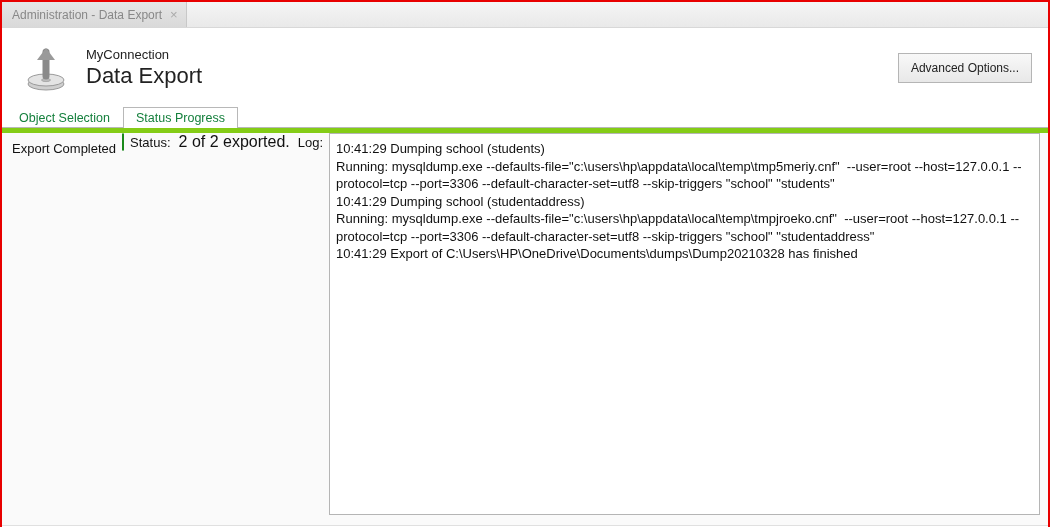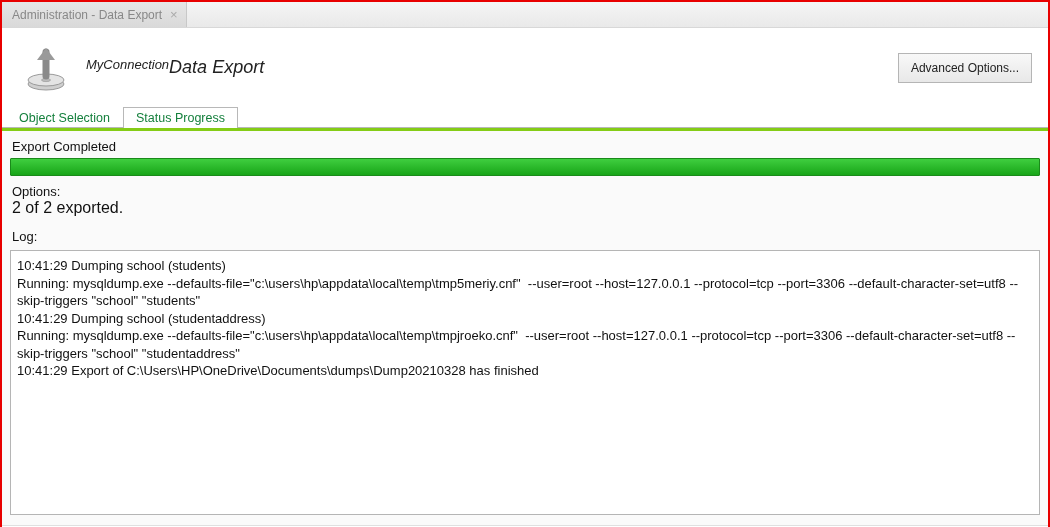--- a/index.html
+++ b/index.html
@@ -4,29 +4,29 @@
   <style>
     * { box-sizing: border-box; margin: 0; padding: 0; }
     body { font-family: 'Segoe UI', Tahoma, sans-serif; background: #fff; width: 1050px; height: 527px; overflow: hidden; }
     .outer-frame { border: 2px solid #e80000; width: 1050px; height: 527px; position: relative; background: #fff; }
     .tab-strip { background: linear-gradient(#f5f5f5,#e9e9e9); height: 26px; border-bottom: 1px solid #d8d8d8; display: flex; align-items: stretch; }
     .app-tab { display: flex; align-items: center; padding: 0 8px 0 10px; font-size: 12px; color: #888; background: linear-gradient(#e6e6e6,#d9d9d9); border-right: 1px solid #c8c8c8; gap: 8px; }
     .app-tab .close-x { font-size: 13px; color: #aaa; line-height: 1; }
     .header-row { display: flex; align-items: center; padding: 12px 16px 8px 16px; gap: 12px; }
     .icon-wrap { width: 56px; height: 56px; display: flex; align-items: center; justify-content: center; }
     .disk-icon svg { display: block; }
-    .title-col { display: flex; flex-direction: row; font-style: italic; }
+    .title-col { display: flex; flex-direction: column; }
     .conn-name { font-size: 13px; color: #222; line-height: 1.2; }
-    .page-title { font-size: 18px; color: #222; line-height: 1.2; }
+    .page-title { font-size: 22px; color: #222; line-height: 1.2; }
     .spacer { flex: 1; }
     .adv-btn { background: linear-gradient(#f8f8f8,#e8e8e8); border: 1px solid #b5b5b5; padding: 7px 12px; font-size: 12px; color: #222; cursor: pointer; }
     .sub-tabs { display: flex; align-items: flex-end; border-bottom: 1px solid #b8b8b8; padding-left: 4px; height: 24px; }
     .sub-tab { padding: 3px 12px 3px 12px; font-size: 12.5px; color: #15803d; border: 1px solid transparent; border-bottom: none; cursor: pointer; position: relative; top: 1px; }
     .sub-tab.active { background: #fff; border-color: #b8b8b8; }
-    .tab-content { padding: 0 6px 0 6px; background: #fafafa; height: calc(527px - 4px - 26px - 76px - 24px); display: flex; flex-direction: column; border-top: 3px solid #84cc16; }
+    .tab-content { padding: 0 6px 0 6px; background: #fafafa; height: calc(527px - 4px - 26px - 76px - 24px); display: flex; flex-direction: row; border-top: 5px solid #84cc16; }
     .section-label { font-size: 13px; color: #111; padding: 8px 4px 4px 4px; }
     .progress-outer { height: 18px; background: #24b024; margin: 0 2px 6px 2px; border: 1px solid #1a8a1a; border-radius: 1px; }
     .progress-green { background: linear-gradient(#3fce3f,#18a518); height: 100%; width: 100%; }
     .status-line1 { font-size: 13px; color: #111; padding: 2px 4px 0 4px; }
     .status-line2 { font-size: 16px; color: #111; padding: 0 4px 10px 4px; }
     .log-label { font-size: 13px; color: #111; padding: 2px 4px 6px 4px; }
     .log-area { flex: 1; margin: 0 2px 10px 2px; border: 1px solid #b5b5b5; background: #fff; font-size: 13px; color: #111; padding: 6px 10px 6px 6px; overflow-y: scroll; white-space: pre-wrap; line-height: 1.35; }
     .button-row { display: flex; justify-content: flex-end; gap: 12px; padding: 8px 12px 12px 12px; background: #fff; border-top: 1px solid #e0e0e0; }
     
     .log-area::-webkit-scrollbar { width: 16px; }
@@ -66,21 +66,21 @@
   <div class="sub-tabs">
     <div class="sub-tab">Object Selection</div>
     <div class="sub-tab active">Status Progress</div>
   </div>
 
   <div class="tab-content">
     <div class="section-label">Export Completed</div>
     <div class="progress-outer">
       <div class="progress-green"></div>
     </div>
-    <div class="status-line1">Options:</div>
+    <div class="status-line1">Status:</div>
     <div class="status-line2">2 of 2 exported.</div>
     <div class="log-label">Log:</div>
     <div class="log-area">10:41:29 Dumping school (students)
 Running: mysqldump.exe --defaults-file="c:\users\hp\appdata\local\temp\tmp5meriy.cnf"  --user=root --host=127.0.0.1 --protocol=tcp --port=3306 --default-character-set=utf8 --skip-triggers "school" "students"
 10:41:29 Dumping school (studentaddress)
 Running: mysqldump.exe --defaults-file="c:\users\hp\appdata\local\temp\tmpjroeko.cnf"  --user=root --host=127.0.0.1 --protocol=tcp --port=3306 --default-character-set=utf8 --skip-triggers "school" "studentaddress"
 10:41:29 Export of C:\Users\HP\OneDrive\Documents\dumps\Dump20210328 has finished</div>
   </div>
 
   <div class="button-row">

